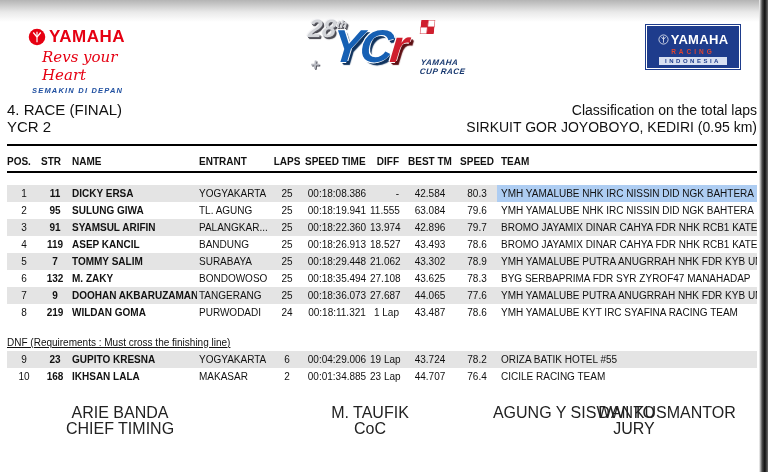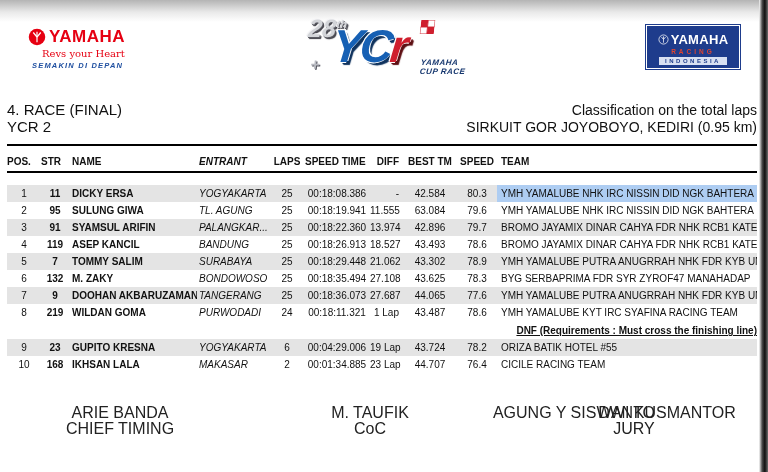--- a/index.html
+++ b/index.html
@@ -8,21 +8,21 @@
   .topband{position:absolute;top:0;left:0;right:0;height:22px;
            background:linear-gradient(#b4b4b4,#e9e9e9 55%,#ffffff);}
   .redge{position:absolute;top:0;right:0;width:9px;height:472px;
          background:linear-gradient(to right,#ffffff 0%,#4a4a4a 35%,#101010 65%,#6f6f6f 100%);}
   
   .yamaha-logo{position:absolute;left:28px;top:27px;width:120px;}
   .yl-row{display:flex;align-items:center;gap:3px;}
   .yl-row svg{width:18px;height:18px;}
   .yl-brand{color:#e60012;font-weight:bold;font-size:17px;letter-spacing:.5px;}
   .yl-script{color:#e60012;font-family:"DejaVu Serif","Liberation Serif",serif;
-             font-size:10px;margin:1px 0 2px 14px;}
+             font-style:italic;font-size:15px;margin:1px 0 2px 14px;}
   .yl-slogan{color:#1f4fa0;font-weight:bold;font-style:italic;font-size:7.5px;
              letter-spacing:1.2px;margin-left:4px;}
   .ycr-logo{position:absolute;left:300px;top:12px;width:175px;height:78px;transform:skewX(-6deg);}
   .ycr-28{position:absolute;left:6px;top:2px;font-size:25px;font-weight:bold;font-style:italic;
           color:#d3d5d9;text-shadow:1px 1px 0 #5a5a62,-1px -1px 0 #f4f4f6,2px 2px 1px #3c3c44;}
   .ycr-28 sup{font-size:11px;}
   .ycr-plus{position:absolute;left:12px;top:44px;font-size:16px;font-weight:bold;color:#b9bbc2;
             text-shadow:1px 1px 0 #55555e;}
   .ycr-big{position:absolute;left:32px;top:4px;font-size:46px;font-weight:bold;font-style:italic;
            letter-spacing:-3px;line-height:60px;}
@@ -49,24 +49,24 @@
   .t-race,.t-cat{font-size:15px;}
   .t-right{font-size:14px;}
   .trow.second{}
   .rule{border-top:2px solid #000;margin-top:9px;}
   table{table-layout:fixed;border-collapse:collapse;width:750px;font-size:10px;}
   th{font-size:10px;font-weight:bold;padding:10px 0 4px 0;border-bottom:2px solid #000;white-space:nowrap;overflow:hidden;}
   td{height:15px;line-height:15px;white-space:nowrap;overflow:hidden;}
   tr.sp td{height:10px;border:none;background:#fff;}
   tr.g td{background:#e4e4e4;}
   .a-c{text-align:center;} .a-l{text-align:left;} .a-r{text-align:right;padding-right:4px;}
-  .p2{padding-left:2px;font-style:italic;} .p3{padding-left:3px;} .p4{padding-left:4px;}
+  .p2{padding-left:2px;} .p3{padding-left:3px;} .p4{padding-left:4px;}
   .bold{font-weight:bold;}
   td.hl{background:#aecdf2 !important;}
-  .dnf-label{margin-top:4px;font-size:10px;font-weight:bold;text-decoration:underline;text-align:right;}
+  .dnf-label{margin-top:16px;font-size:10px;font-weight:normal;text-decoration:underline;}
   .dnf-table{margin-top:3px;}
   .besttm{margin-top:15px;text-align:center;font-size:10.5px;font-weight:bold;text-decoration:underline;}
   .off{position:absolute;transform:translateX(-50%);font-size:16px;white-space:nowrap;color:#222;}
 </style>
 </head>
 <body>
 
 <div class="topband"></div>
 
 <div class="yamaha-logo">

